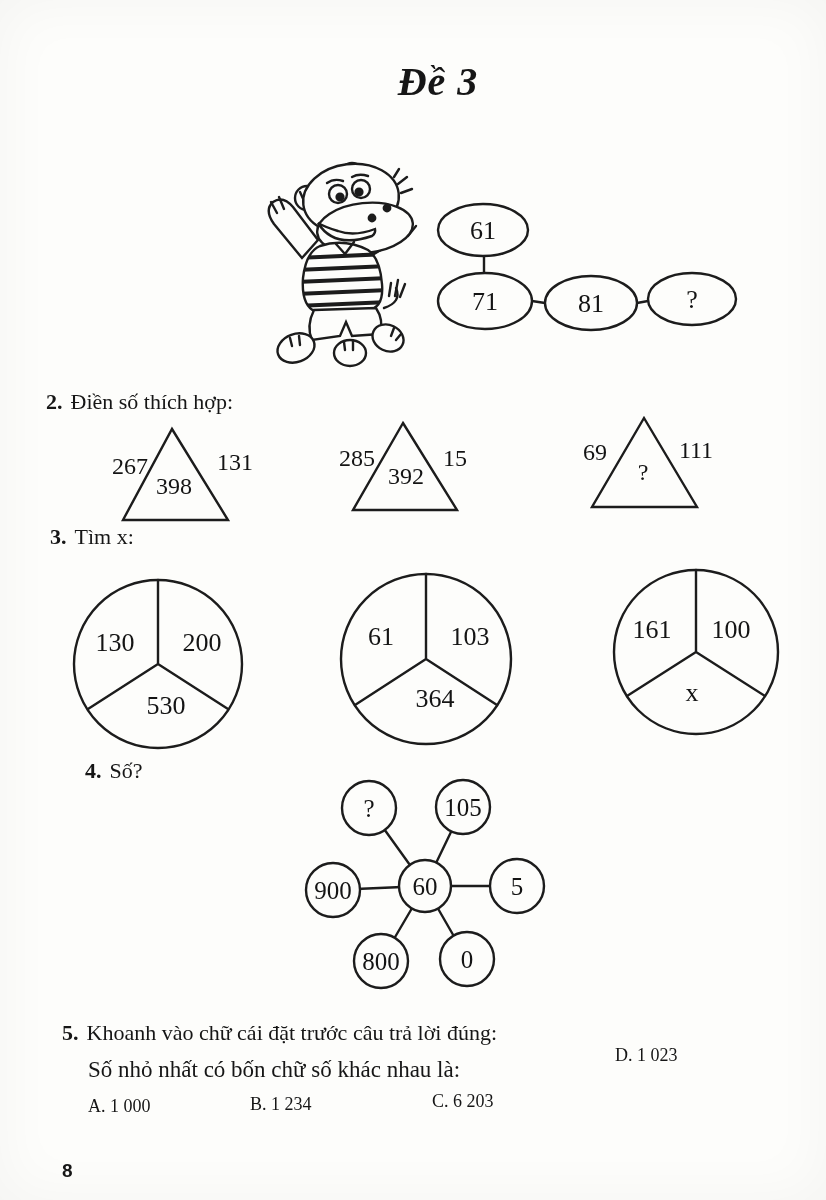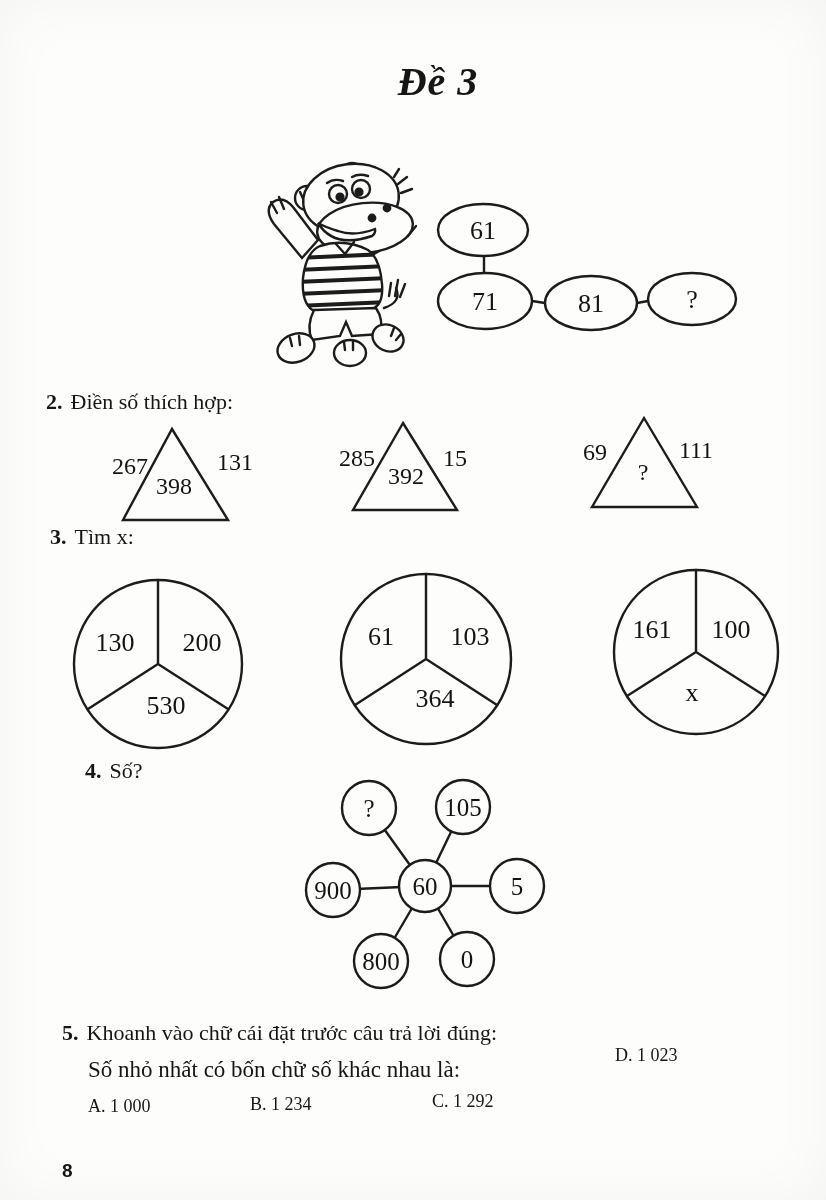--- a/index.html
+++ b/index.html
@@ -172,18 +172,18 @@
     <text class="t25" x="86" y="191" text-anchor="middle" dominant-baseline="central">800</text>
     <text class="t25" x="172" y="189" text-anchor="middle" dominant-baseline="central">0</text>
   </svg>
 
   <div class="abs q-header" style="left:62px; top:1020px;">
     <b>5.</b><span>Khoanh vào chữ cái đặt trước câu trả lời đúng:</span>
   </div>
   <div class="abs q5-question" style="left:88px; top:1057px;text-align:right;">Số nhỏ nhất có bốn chữ số khác nhau là:</div>
   <div class="abs option" style="left:88px;  top:1096px;">A. 1 000</div>
   <div class="abs option" style="left:250px; top:1094px;">B. 1 234</div>
-  <div class="abs option" style="left:432px; top:1091px;">C. 1 292</div>
+  <div class="abs option" style="left:432px; top:1091px;">C. 6 203</div>
   <div class="abs option" style="left:615px; top:1045px;">D. 1 023</div>
 
   <div class="abs page-number" style="left:62px; top:1160px;">8</div>
 
 </div>
 
 </body></html>

